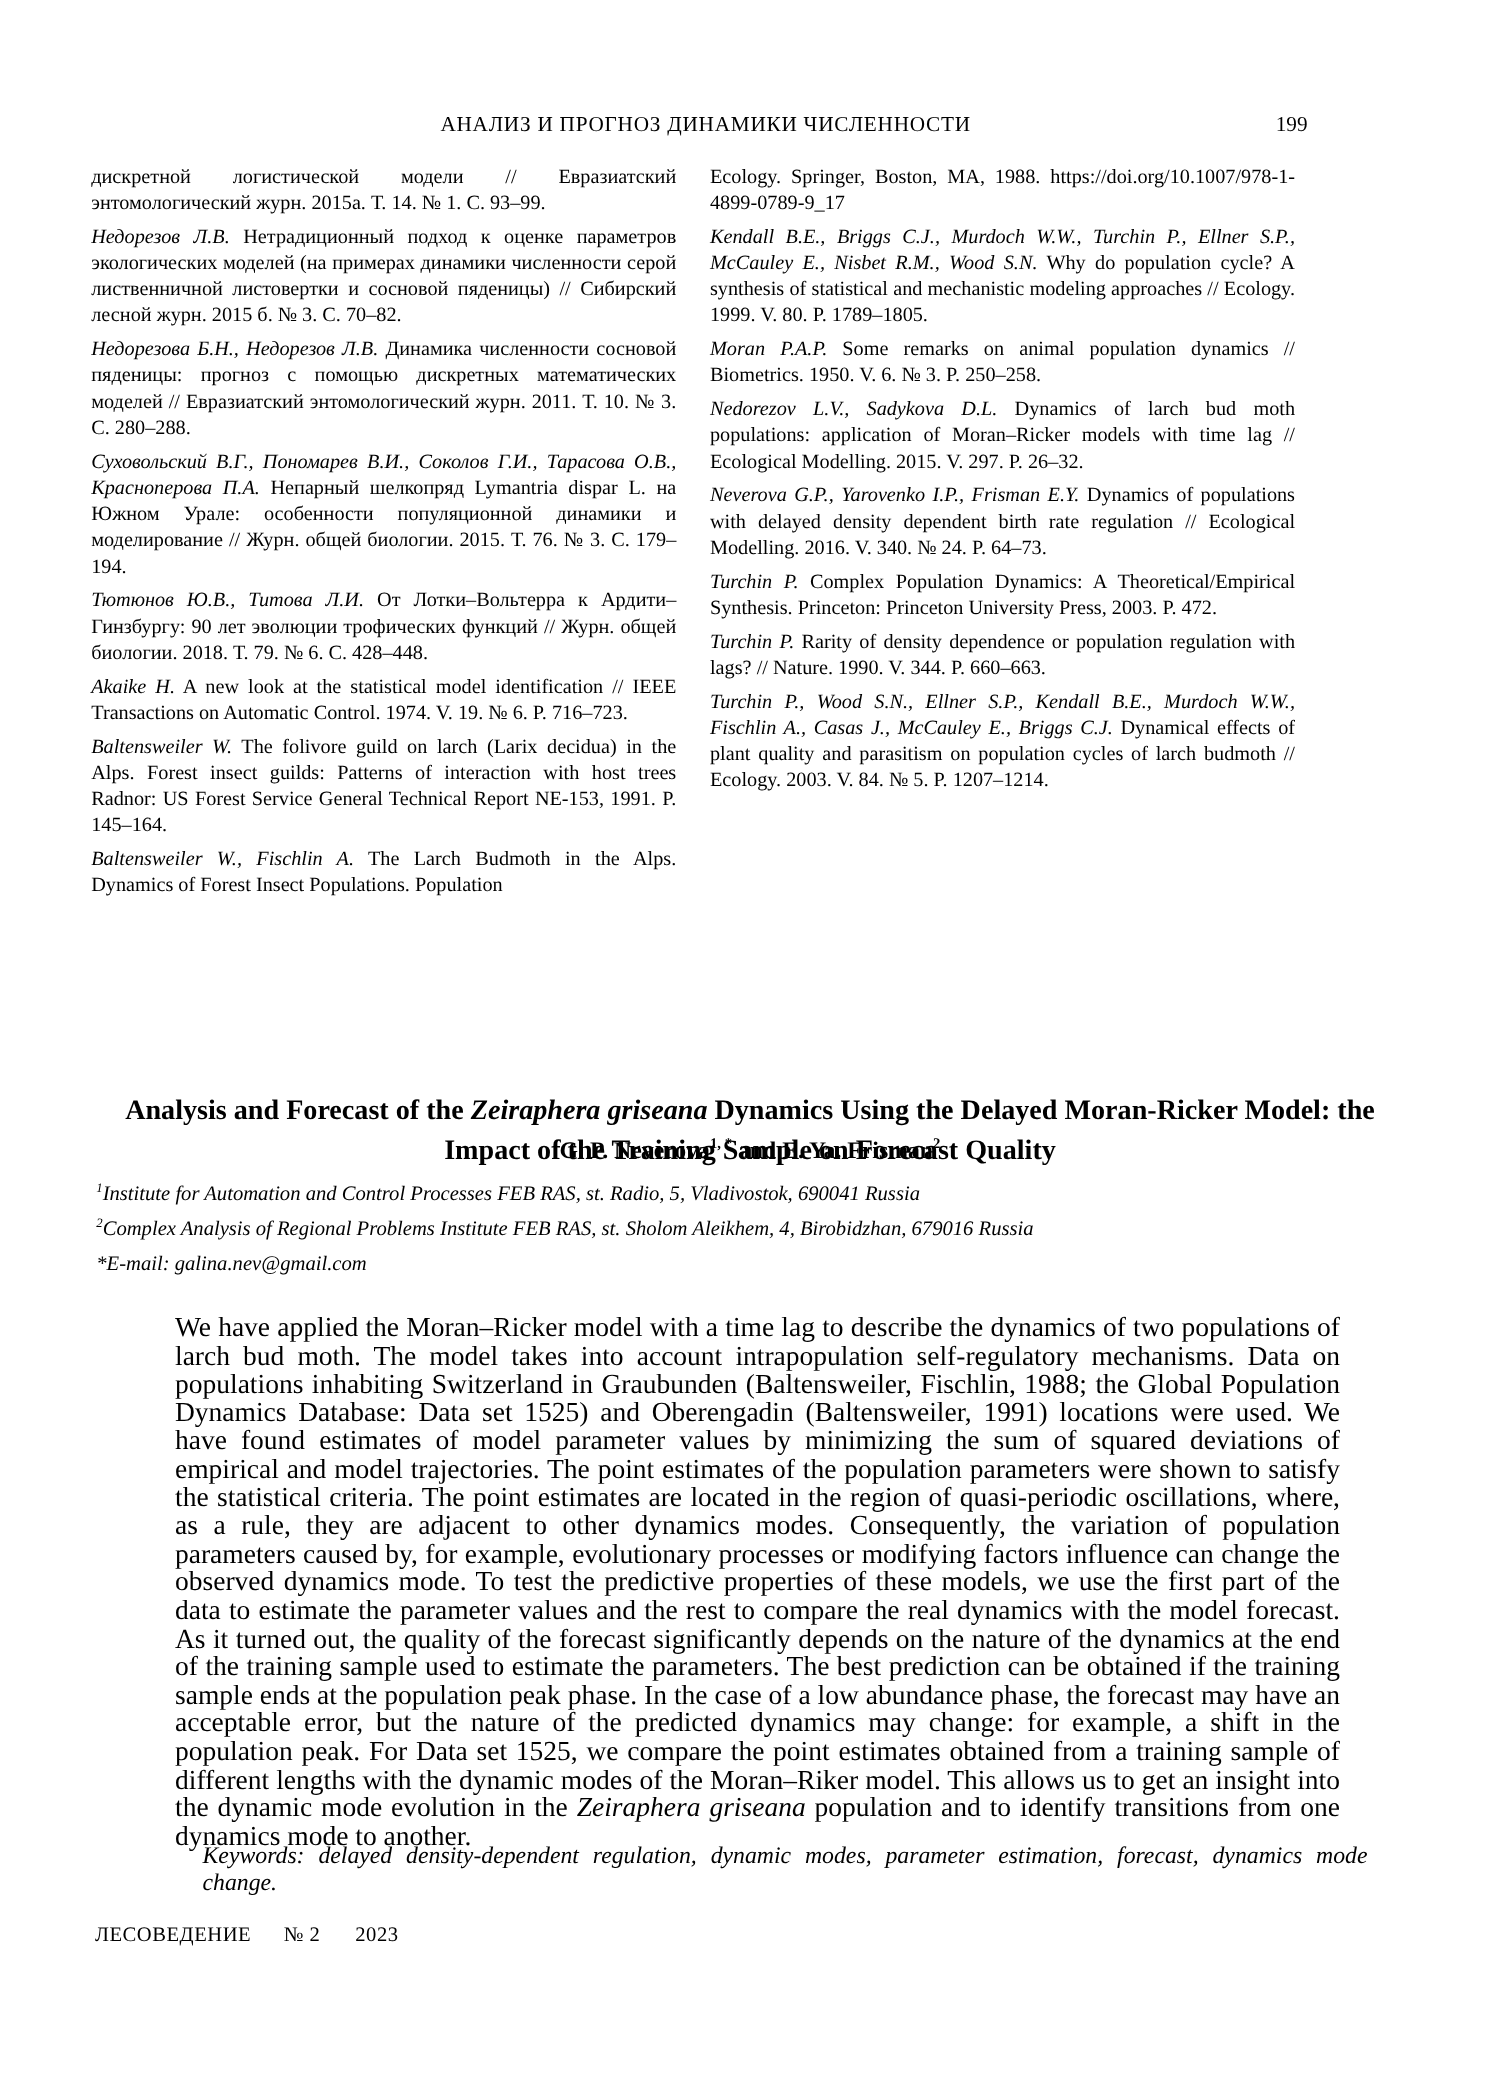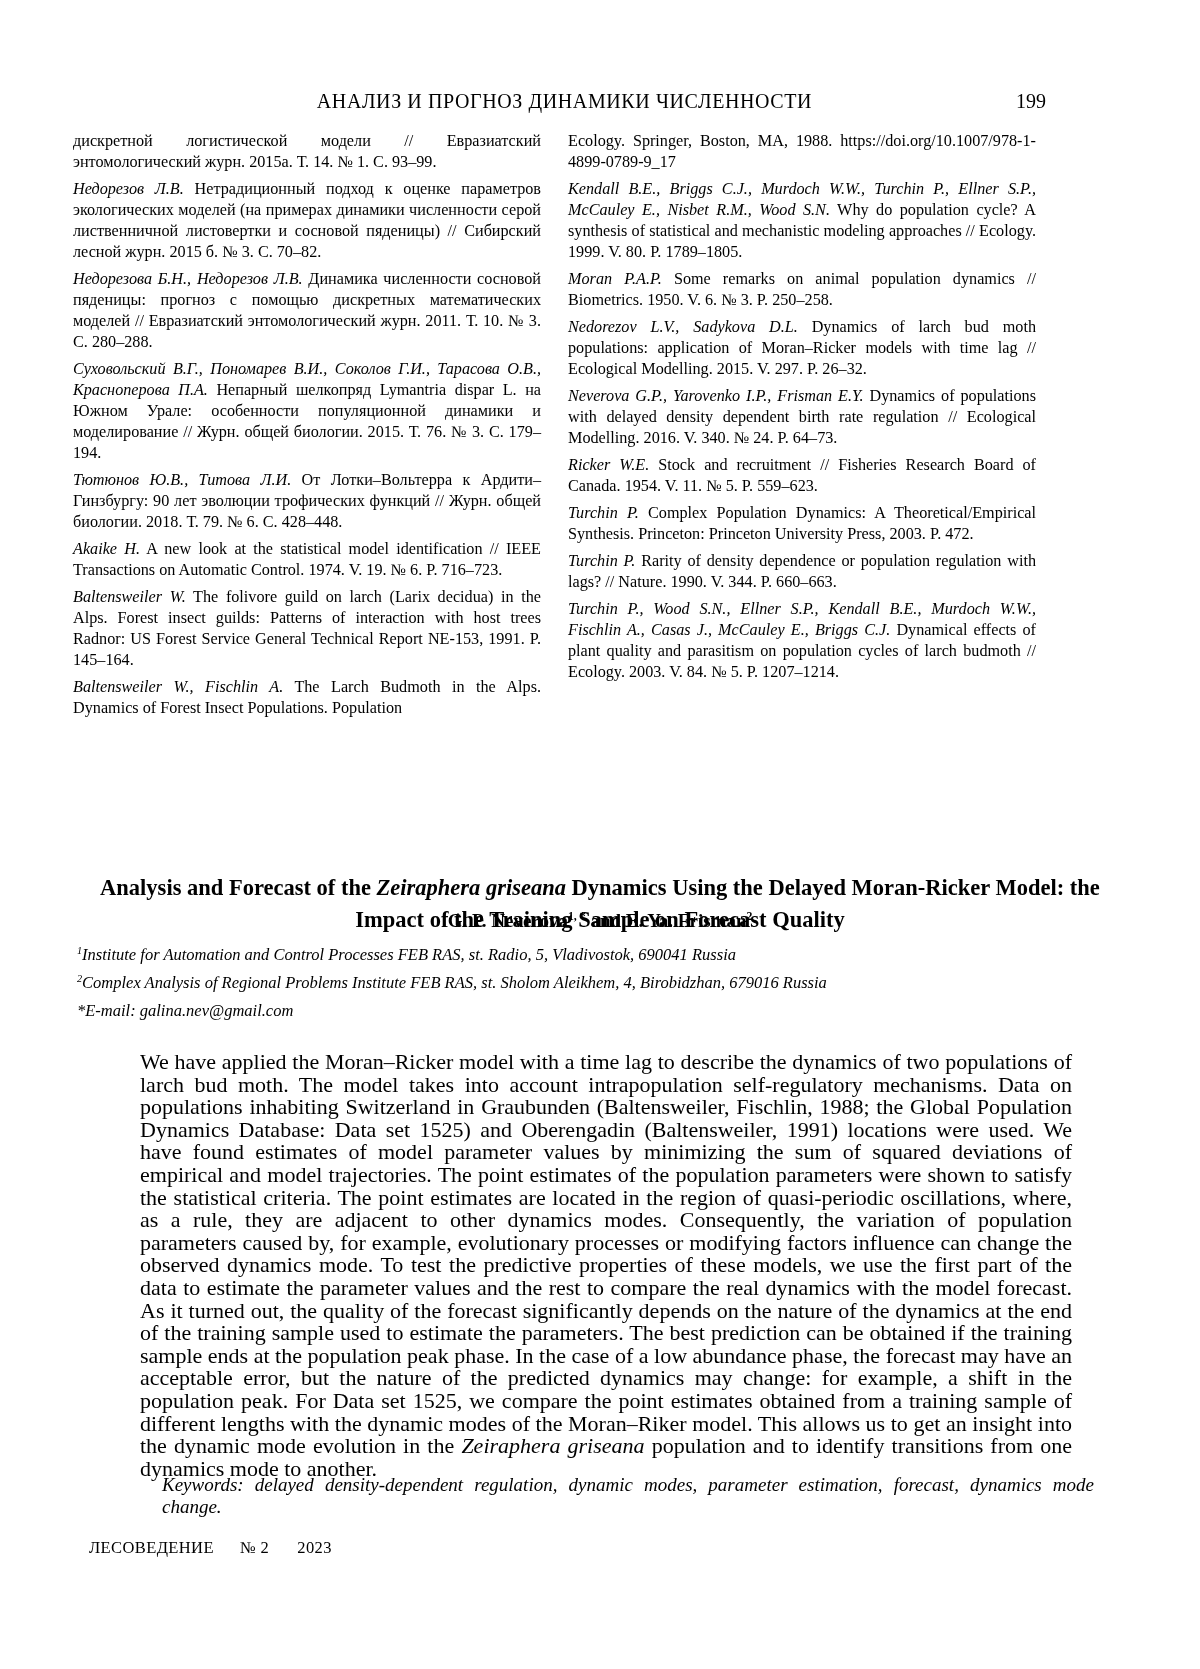--- a/index.html
+++ b/index.html
@@ -10,21 +10,21 @@
     height: 1669px;
     margin: 0 auto;
     background: #ffffff;
     color: #000000;
     font-family: "Liberation Serif", "DejaVu Serif", serif;
   }
   .running-head {
     position: absolute;
     top: 90px; left: 83px; width: 963px;
     text-align: center;
-    font-size: 20px;
+    font-size: 17px;
     letter-spacing: 0.6px;
   }
   .rh-num {
     position: absolute; right: 0; top: 0;
     letter-spacing: 0;
   }
   .refs {
     position: absolute;
     top: 131px; left: 73px; width: 963px;
     display: flex;
@@ -79,21 +79,21 @@
     position: absolute;
     top: 1474px; left: 140px; width: 932px;
     font-size: 19px;
     line-height: 22px;
     font-style: italic;
     text-align: justify;
     margin-left: 22px;
   }
   .footer {
     position: absolute;
-    top: 1538px; left: 89px;
+    top: 1538px; left: 76px;
     font-size: 16.5px;
     letter-spacing: 0.4px;
   }
   .footer .f-journal { margin-right: 26px; }
   .footer .f-issue { margin-right: 28px; }
 </style>
 </head>
 <body>
 
 <div class="page">
@@ -113,21 +113,20 @@
       <p class="ref"><span class="authors">Akaike H.</span><span> A new look at the statistical model identification // IEEE Transactions on Automatic Control. 1974. V. 19. № 6. P. 716–723.</span></p>
       <p class="ref"><span class="authors">Baltensweiler W.</span><span> The folivore guild on larch (Larix decidua) in the Alps. Forest insect guilds: Patterns of interaction with host trees Radnor: US Forest Service General Technical Report NE-153, 1991. P. 145–164.</span></p>
       <p class="ref"><span class="authors">Baltensweiler W., Fischlin A.</span><span> The Larch Budmoth in the Alps. Dynamics of Forest Insect Populations. Population</span></p>
     </div>
     <div class="ref-col">
       <p class="ref"><span class="authors"></span><span>Ecology. Springer, Boston, MA, 1988. https://doi.org/10.1007/978-1-4899-0789-9_17</span></p>
       <p class="ref"><span class="authors">Kendall B.E., Briggs C.J., Murdoch W.W., Turchin P., Ellner S.P., McCauley E., Nisbet R.M., Wood S.N.</span><span> Why do population cycle? A synthesis of statistical and mechanistic modeling approaches // Ecology. 1999. V. 80. P. 1789–1805.</span></p>
       <p class="ref"><span class="authors">Moran P.A.P.</span><span> Some remarks on animal population dynamics // Biometrics. 1950. V. 6. № 3. P. 250–258.</span></p>
       <p class="ref"><span class="authors">Nedorezov L.V., Sadykova D.L.</span><span> Dynamics of larch bud moth populations: application of Moran–Ricker models with time lag // Ecological Modelling. 2015. V. 297. P. 26–32.</span></p>
       <p class="ref"><span class="authors">Neverova G.P., Yarovenko I.P., Frisman E.Y.</span><span> Dynamics of populations with delayed density dependent birth rate regulation // Ecological Modelling. 2016. V. 340. № 24. P. 64–73.</span></p>
-      <p class="ref"><span class="authors">Ricker W.E.</span><span> Stock and recruitment // Fisheries Research Board of Canada. 1954. V. 11. № 5. P. 559–623.</span></p>
       <p class="ref"><span class="authors">Turchin P.</span><span> Complex Population Dynamics: A Theoretical/Empirical Synthesis. Princeton: Princeton University Press, 2003. P. 472.</span></p>
       <p class="ref"><span class="authors">Turchin P.</span><span> Rarity of density dependence or population regulation with lags? // Nature. 1990. V. 344. P. 660–663.</span></p>
       <p class="ref"><span class="authors">Turchin P., Wood S.N., Ellner S.P., Kendall B.E., Murdoch W.W., Fischlin A., Casas J., McCauley E., Briggs C.J.</span><span> Dynamical effects of plant quality and parasitism on population cycles of larch budmoth // Ecology. 2003. V. 84. № 5. P. 1207–1214.</span></p>
     </div>
   </div>
 
   <div class="title-block">
     <h1 class="article-title"><span>Analysis and Forecast of the </span><span class="species">Zeiraphera griseana</span><span> Dynamics Using the Delayed Moran-Ricker Model: the Impact of the Training Sample on Forecast Quality</span></h1>
   </div>
 

